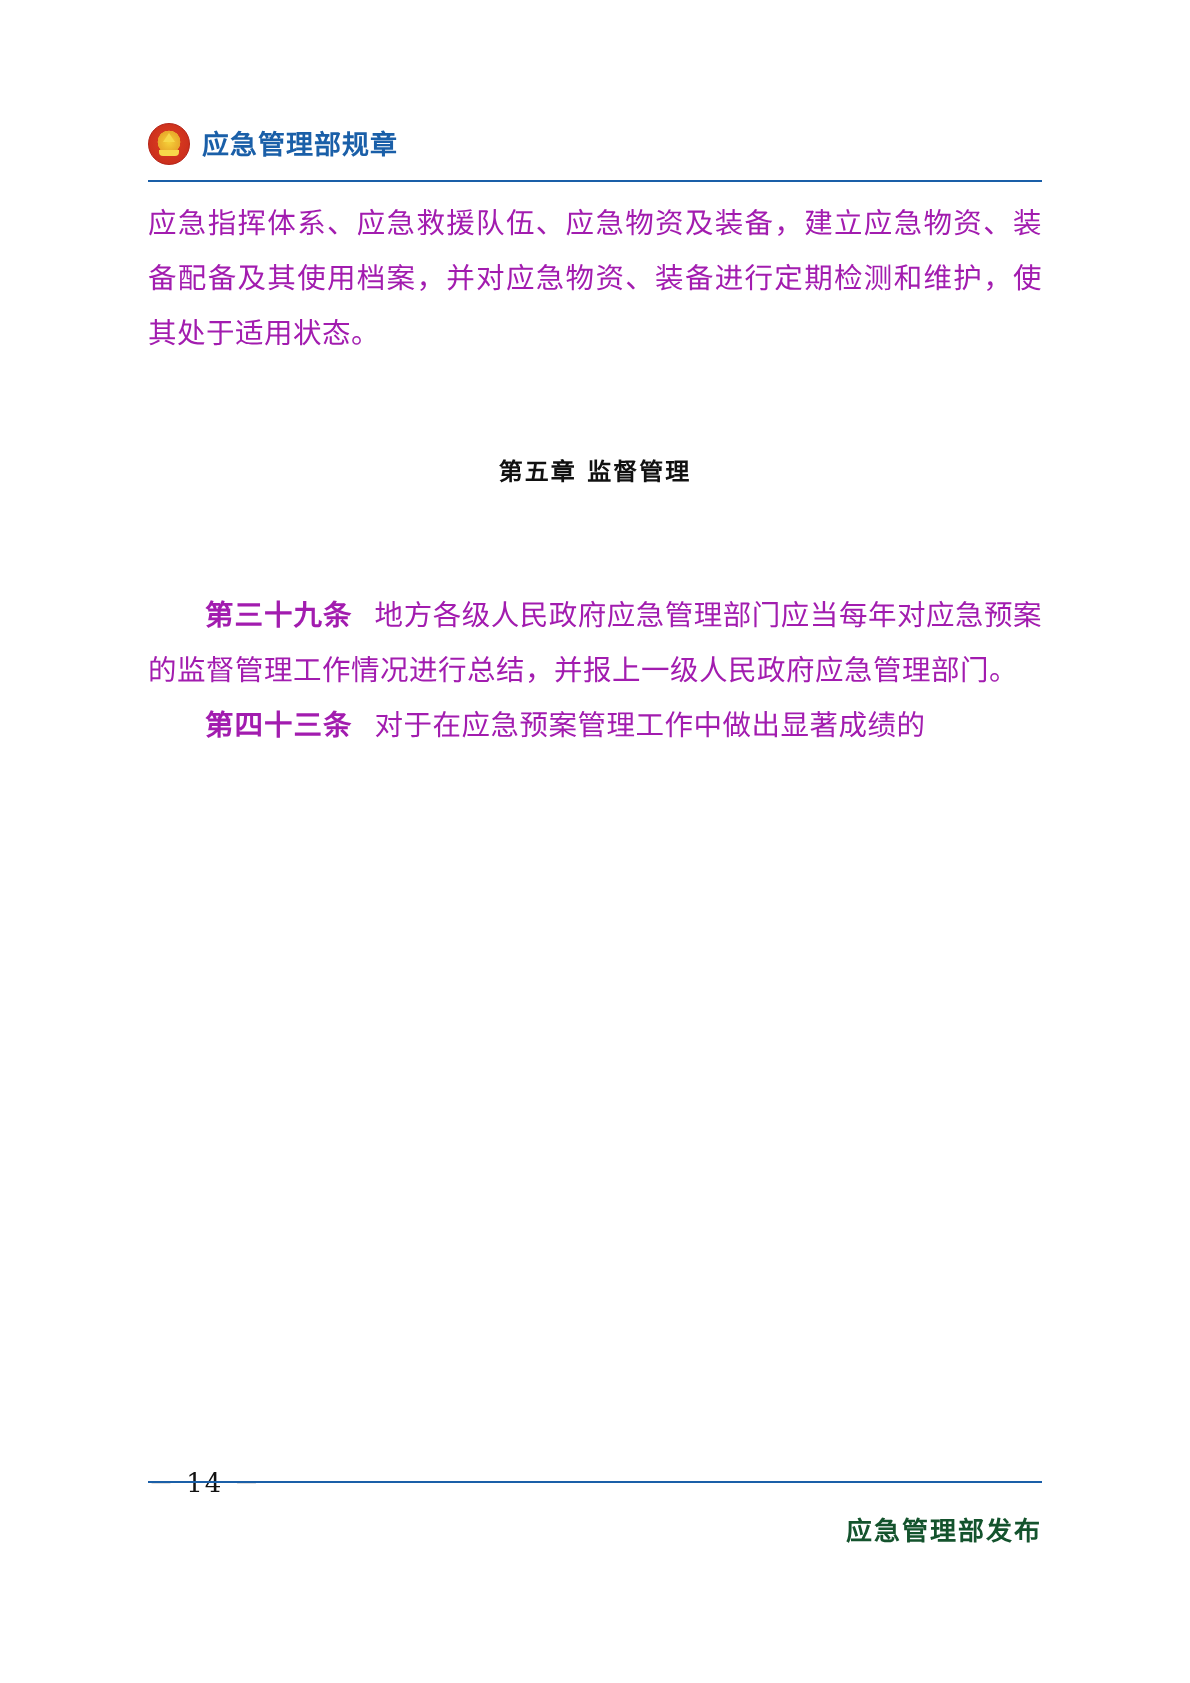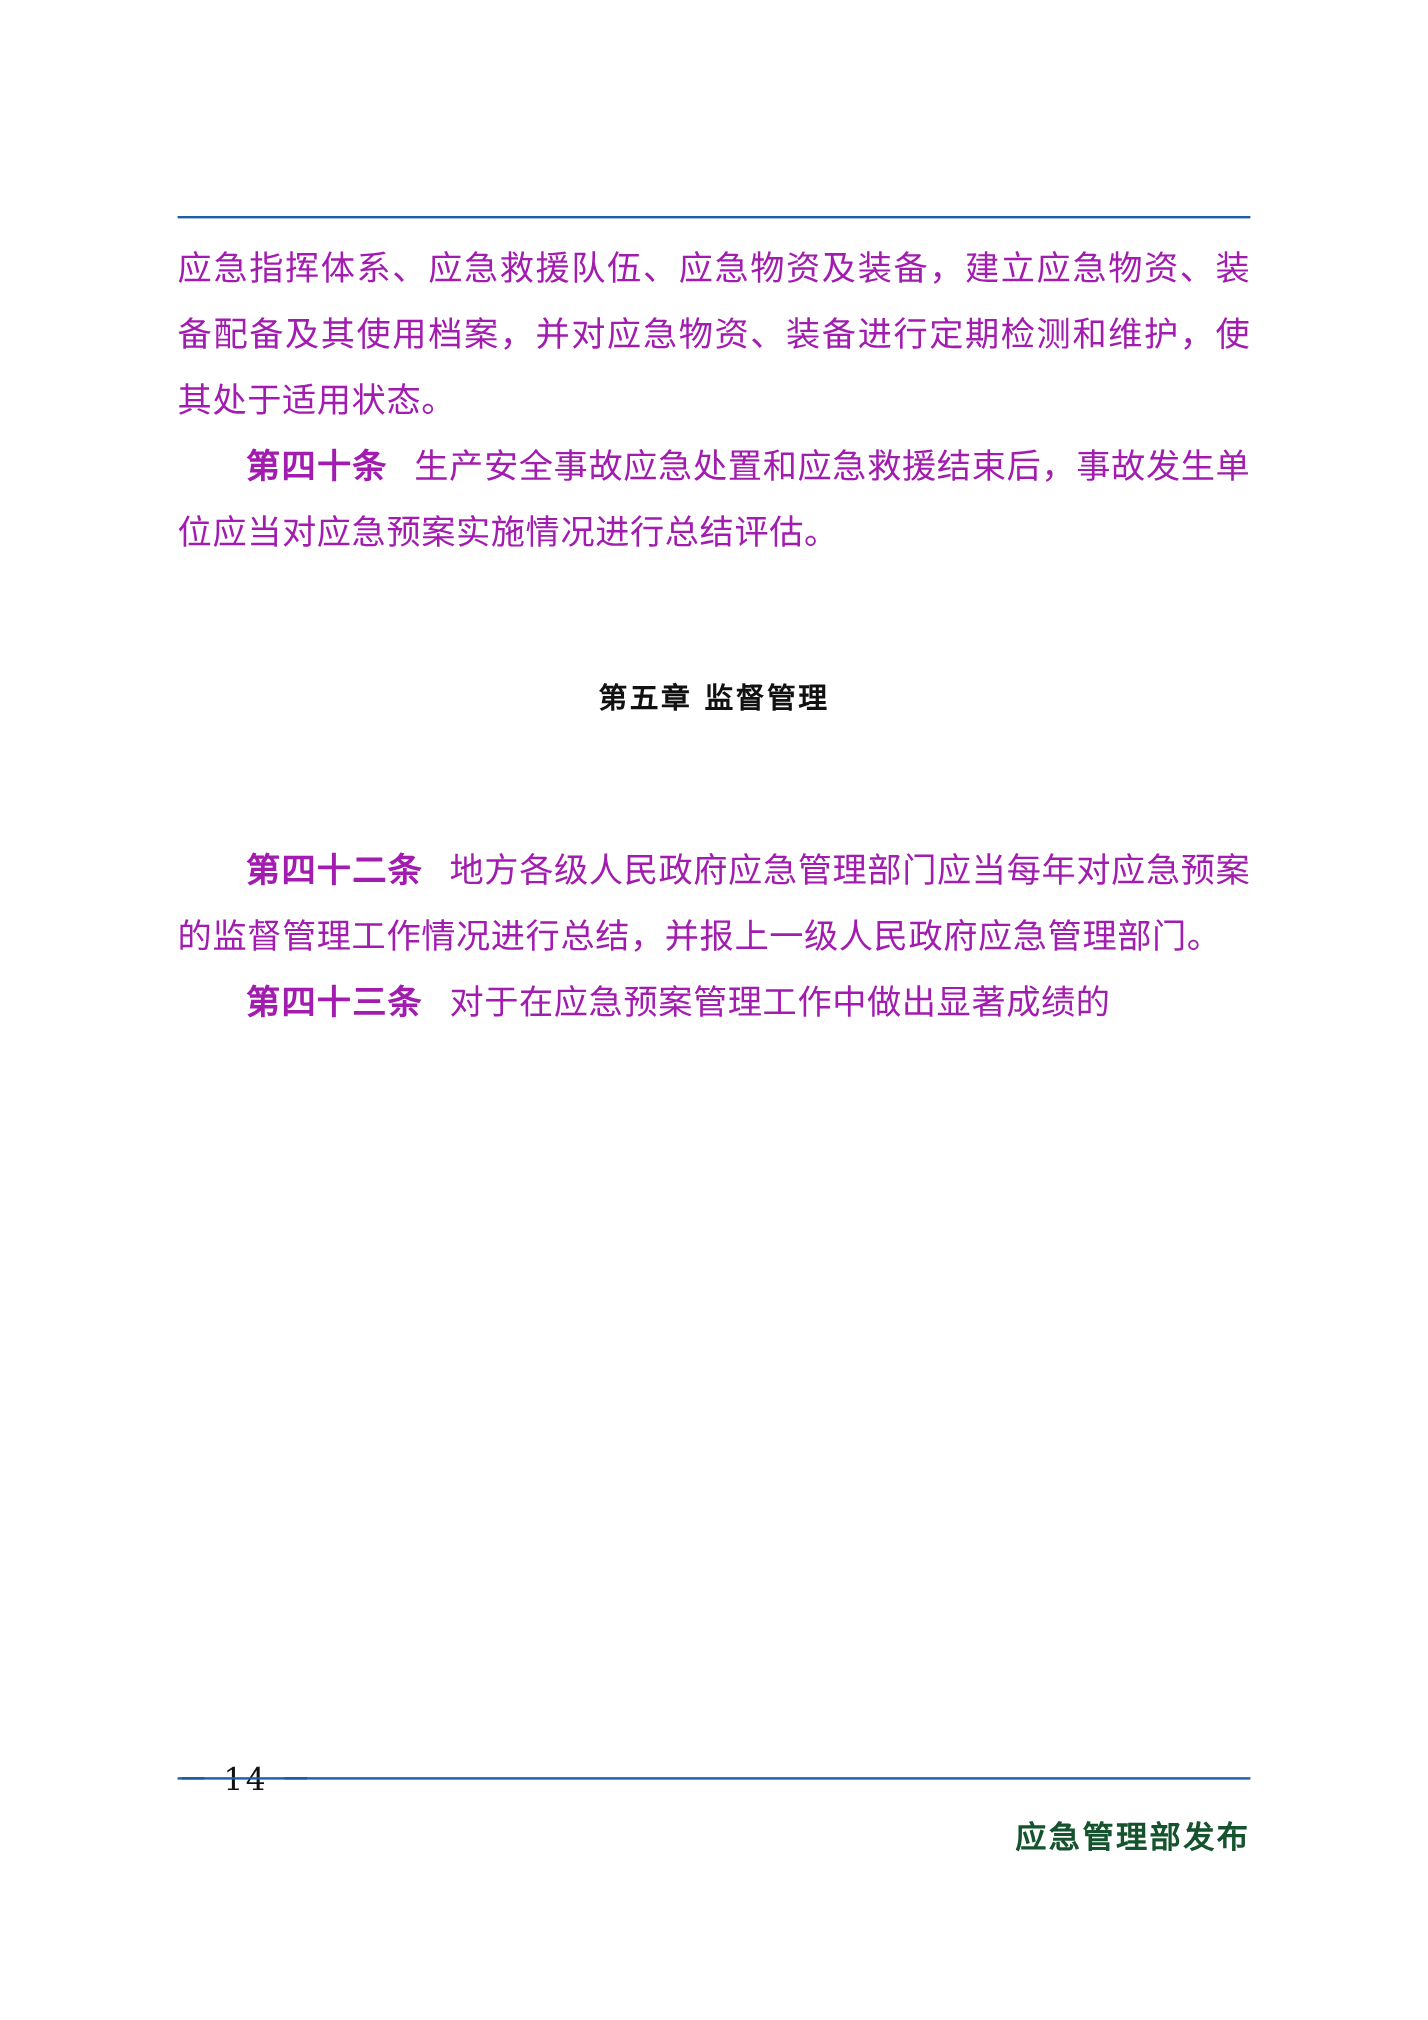--- a/index.html
+++ b/index.html
@@ -152,38 +152,41 @@
     font-size: 26px;
     letter-spacing: 2px;
     color: #14532d;
   }
 </style>
 </head>
 <body>
 
 <div class="page">
 
+  <div class="header">
+    <div class="emblem"></div>
+    <div class="header-title">应急管理部规章</div>
+  </div>
 
   <div class="rule-top"></div>
 
   <div class="content">
 
     <p class="para">应急指挥体系、应急救援队伍、应急物资及装备，建立应急物资、装备配备及其使用档案，并对应急物资、装备进行定期检测和维护，使其处于适用状态。</p>
 
 
-    <p class="para indent"><span class="art-no">第四十条</span><span class="art-gap"></span><span>生产安全事故应急处置和应急救援结束后，事故发生单位应当对应急预案实施情况进行总结评估。</span></p>
 
     <div class="spacer-lg"></div>
 
     <p class="chapter">第五章  监督管理</p>
 
     <div class="spacer-md"></div>
 
 
-    <p class="para indent"><span class="art-no">第四十二条</span><span class="art-gap"></span><span>地方各级人民政府应急管理部门应当每年对应急预案的监督管理工作情况进行总结，并报上一级人民政府应急管理部门。</span></p>
+    <p class="para indent"><span class="art-no">第三十九条</span><span class="art-gap"></span><span>地方各级人民政府应急管理部门应当每年对应急预案的监督管理工作情况进行总结，并报上一级人民政府应急管理部门。</span></p>
 
     <p class="para indent"><span class="art-no">第四十三条</span><span class="art-gap"></span><span>对于在应急预案管理工作中做出显著成绩的</span></p>
 
   </div>
 
   <div class="page-number">－ 14 －</div>
 
   <div class="rule-bottom"></div>
 
   <div class="publisher">应急管理部发布</div>

